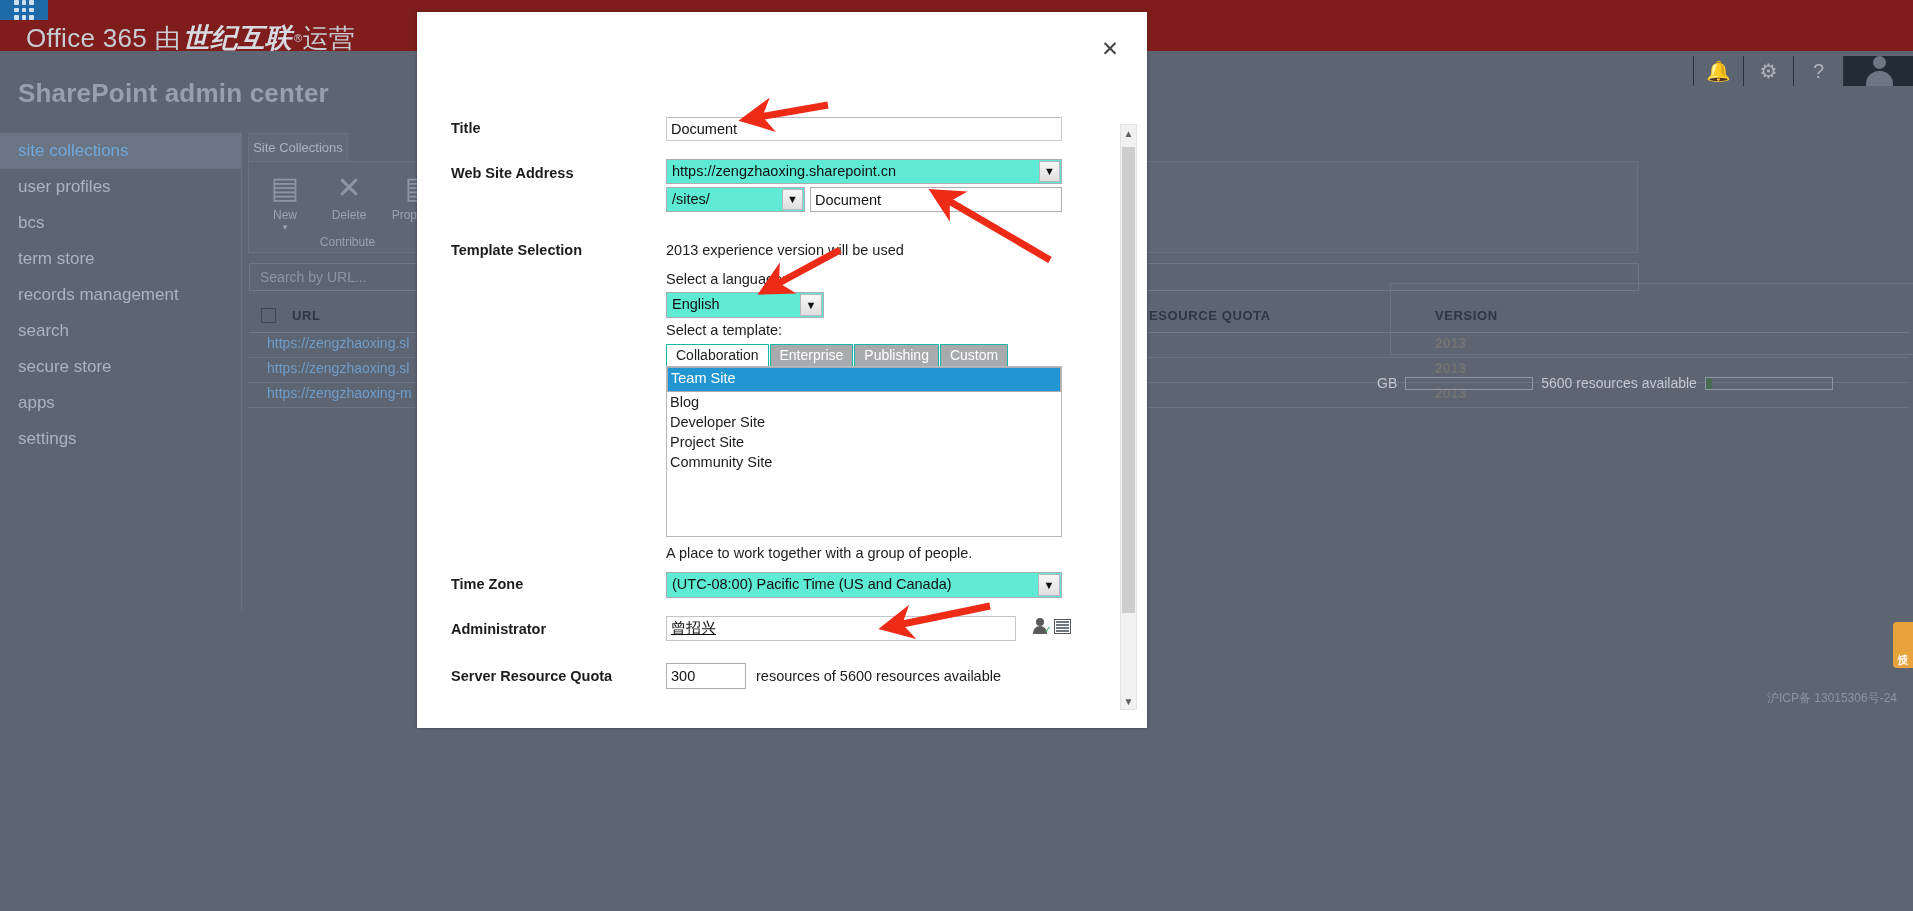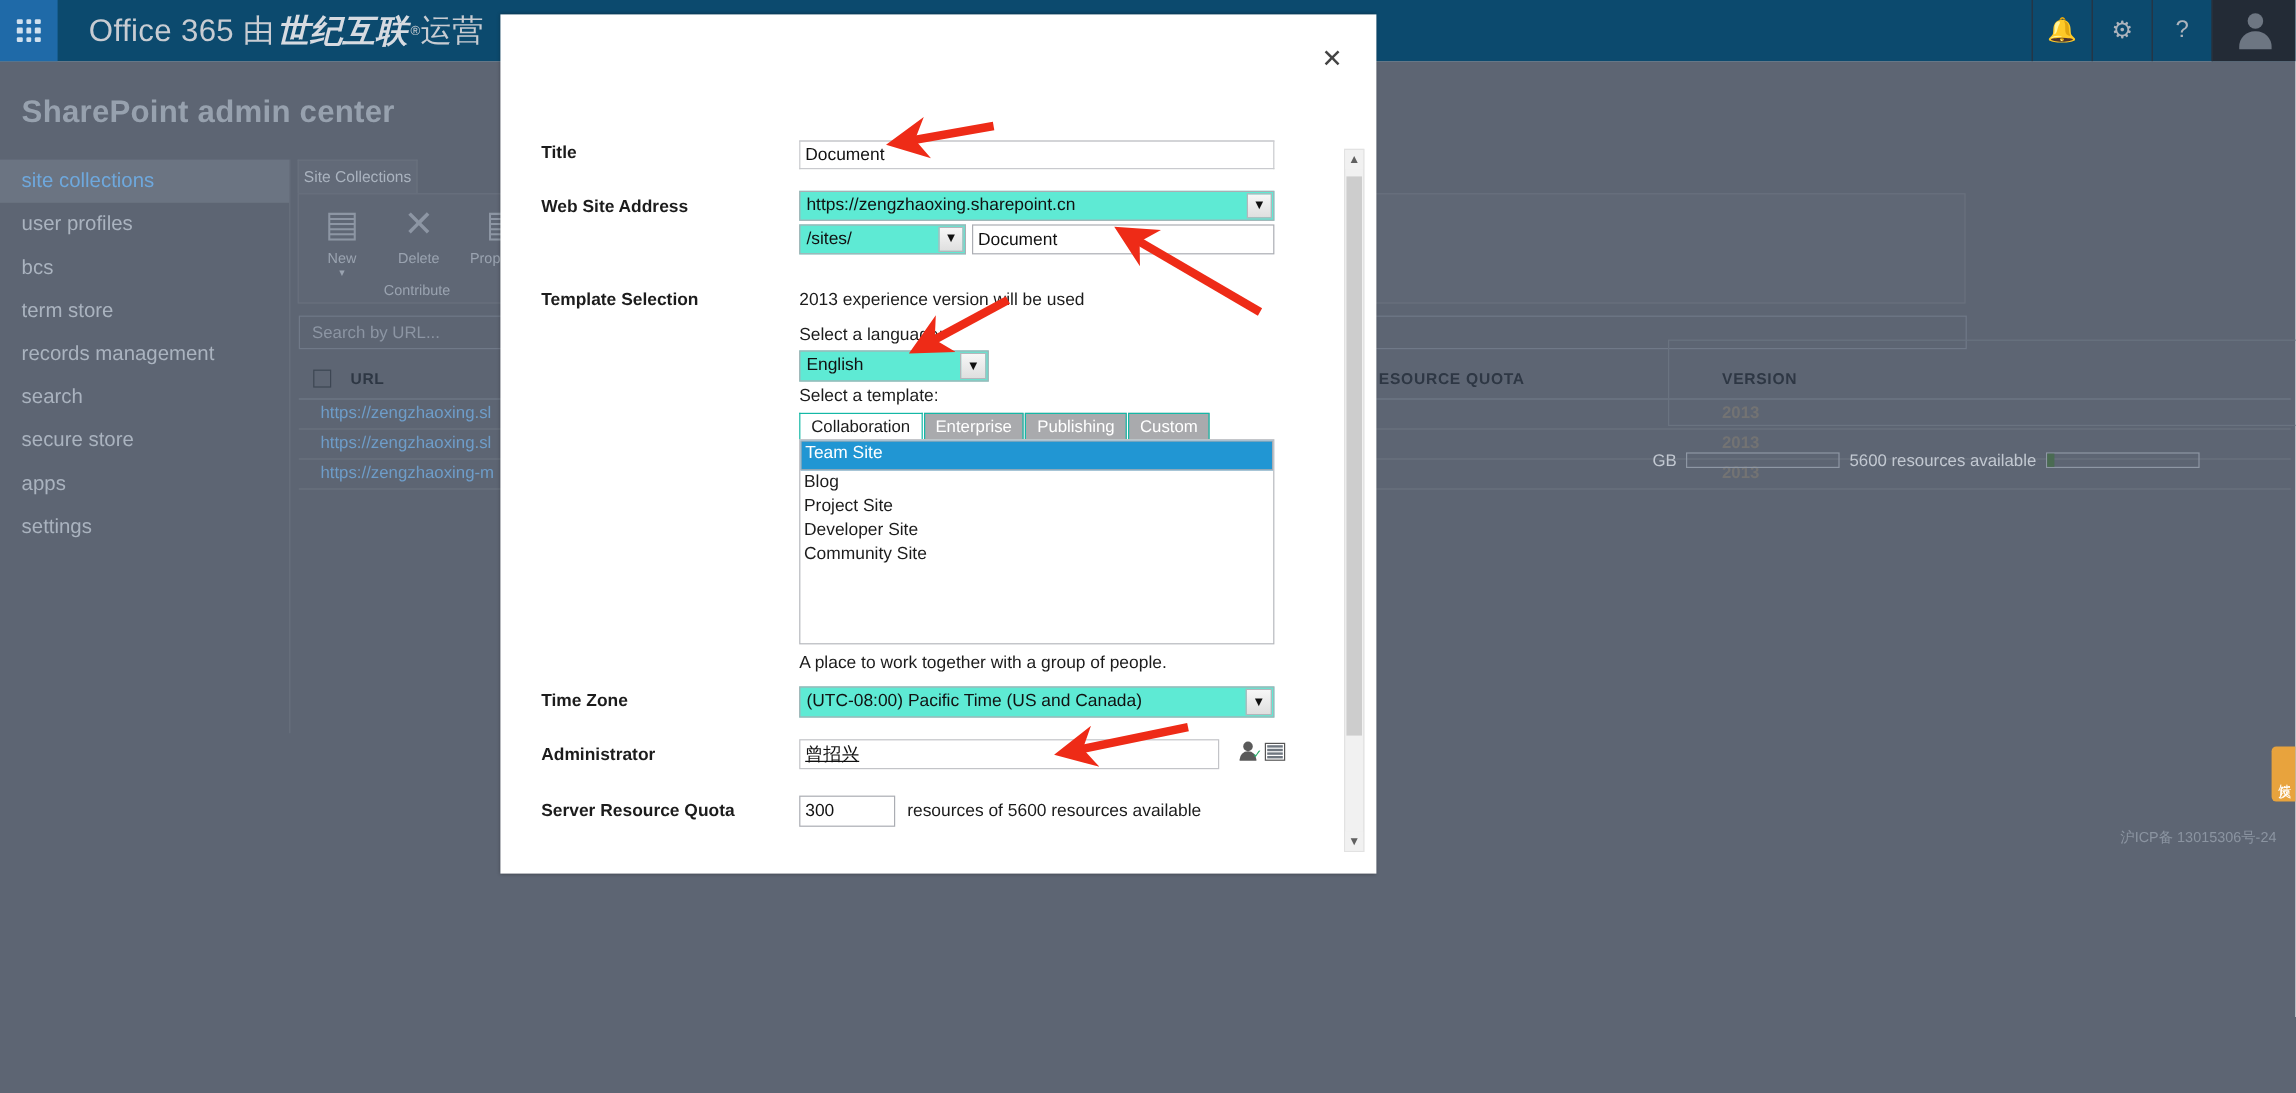--- a/index.html
+++ b/index.html
@@ -12,21 +12,21 @@
   }
 
   #app { position: relative; width: 1913px; height: 911px; background: #fff; }
 
   
   .bg-layer { position: absolute; inset: 0; }
 
   
   .suitebar {
     position: absolute; top: 0; left: 0; width: 1913px; height: 51px;
-    background: #0c4a6e; display: flex; align-items: stretch;
+    background: #7f1d1d; display: flex; align-items: stretch; flex-direction: column;
   }
   .waffle {
     width: 48px; height: 51px; background: #1f6aa8;
     display: flex; align-items: center; justify-content: center;
   }
   .waffle-grid {
     width: 20px; height: 20px;
     display: grid; grid-template-columns: repeat(3,1fr); grid-template-rows: repeat(3,1fr);
     gap: 3px;
   }
@@ -385,22 +385,22 @@
           <div class="tabs" style="position:absolute; left:215px; top:102px; width:396px;">
             <div class="tpl-tab active">Collaboration</div>
             <div class="tpl-tab">Enterprise</div>
             <div class="tpl-tab">Publishing</div>
             <div class="tpl-tab">Custom</div>
           </div>
 
           <div class="tpl-list" style="position:absolute; left:215px; top:124px; width:396px;">
             <div class="tpl-item sel">Team Site</div>
             <div class="tpl-item">Blog</div>
+            <div class="tpl-item">Developer Site</div>
             <div class="tpl-item">Project Site</div>
-            <div class="tpl-item">Developer Site</div>
             <div class="tpl-item">Community Site</div>
           </div>
 
           <div class="tpl-desc" style="position:absolute; left:215px; top:303px;">A place to work together with a group of people.</div>
         </div>
 
         <div class="row" style="top:464px;">
           <div class="lbl">Time Zone</div>
           <div class="sel-wrap" style="position:absolute; left:215px; top:-4px;">
             <div class="sel" style="width:396px; height:26px;">

